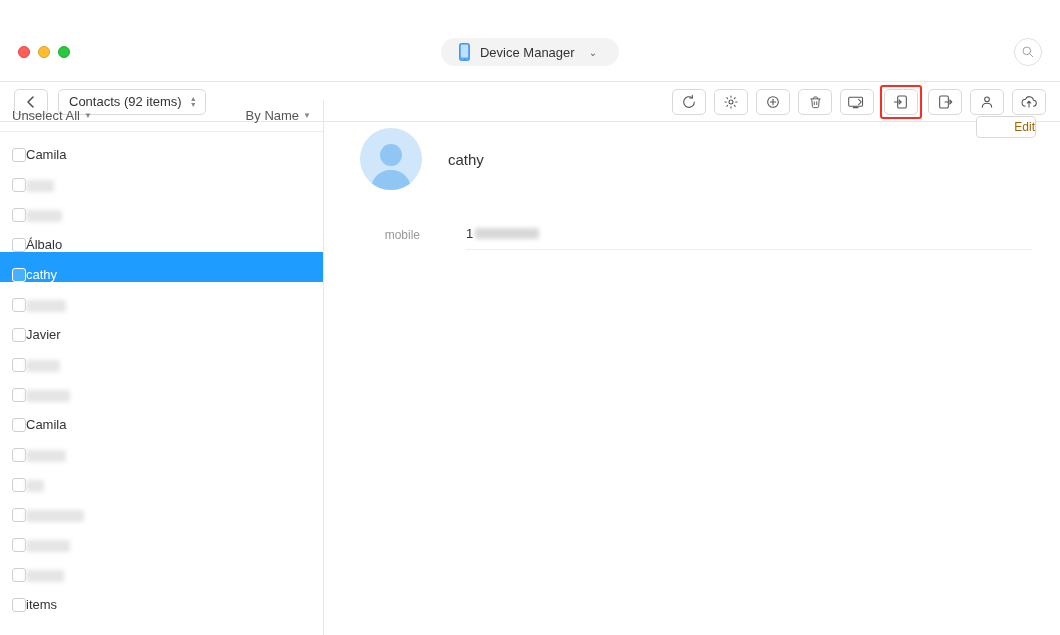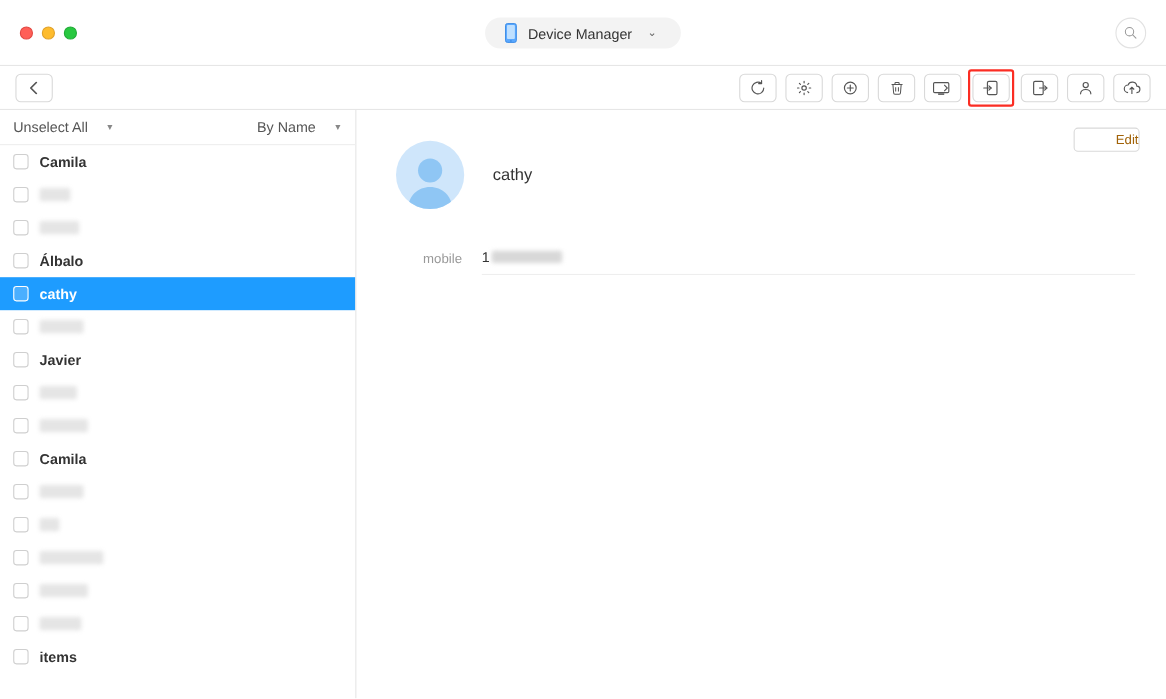--- a/index.html
+++ b/index.html
@@ -8,20 +8,21 @@
     width: 1060px; height: 635px;
     font-family: -apple-system, "Helvetica Neue", Arial, sans-serif;
     font-size: 13px; color: #333; background: #fff; overflow: hidden;
     position: relative;
   }
 
   
   .titlebar {
     height: 60px; display: flex; align-items: center; position: relative;
     border-bottom: 1px solid #e6e6e6;
+    margin-top: 22px;
   }
   .traffic { display: flex; gap: 8px; position: absolute; left: 18px; top: 24px; }
   .traffic span { width: 12px; height: 12px; border-radius: 50%; display: block; }
   .t-close { background: #ff5f57; border: 1px solid #e24640; }
   .t-min   { background: #febc2e; border: 1px solid #e1a128; }
   .t-max   { background: #28c840; border: 1px solid #1fab35; }
 
   .device-pill {
     position: absolute; left: 50%; top: 16px; transform: translateX(-50%);
     display: flex; align-items: center; gap: 10px;
@@ -64,27 +65,27 @@
     padding: 2px; margin: -4px -2px;
   }
 
   
   .content { position: absolute; top: 100px; bottom: 0; left: 0; right: 0; display: flex; }
   .sidebar { width: 324px; border-right: 1px solid #e6e6e6; display: flex; flex-direction: column; }
   .sidebar-head {
     height: 32px; display: flex; align-items: center; justify-content: space-between;
     padding: 0 12px; border-bottom: 1px solid #eee; color: #555; font-size: 13px;
   }
-  .sidebar-head .sel, .sidebar-head .sort { display: flex; align-items: center; gap: 16px; }
+  .sidebar-head .sel, .sidebar-head .sort { display: flex; align-items: center; gap: 4px; }
   .tri-down { font-size: 8px; color: #888; }
 
   .list { flex: 1; overflow: hidden; }
   .row {
-    height: 30px; display: flex; align-items: center; gap: 10px;
-    padding: 0 12px; color: #333; font-weight: bold;
+    height: 30px; display: flex; align-items: flex-end; 
+    padding: 0 12px; color: #333;
   }
   .row.selected { background: #1e9cff; color: #fff; }
   .chk {
     width: 14px; height: 14px; border: 1px solid #cfcfcf; border-radius: 3px;
     background: #fff; flex: none;
   }
   .row.selected .chk { border-color: #fff; background: rgba(255,255,255,0.2); }
   .blurbox {
     height: 12px; border-radius: 2px; background: #e5e5e5;
     filter: blur(2px);
@@ -99,21 +100,21 @@
     font-size: 12px; color: #a16207; text-align: right;
   }
   .profile { display: flex; align-items: center; gap: 26px; margin-top: 10px; margin-bottom: 30px; }
   .avatar {
     width: 62px; height: 62px; border-radius: 50%; background: #cfe6fb;
     display: flex; align-items: flex-end; justify-content: center; overflow: hidden;
   }
   .avatar svg { width: 48px; height: 52px; }
   .profile-name { font-size: 15px; color: #333; }
 
-  .field { display: flex; align-items: center; margin-bottom: 26px; }
+  .field { display: flex; align-items: center; margin-bottom: 26px; gap: 28px; }
   .field-label { width: 60px; text-align: right; color: #999; font-size: 12px; margin-right: 18px; }
   .field-value {
     flex: 1; border-bottom: 1px solid #eee; padding: 6px 0 8px 0;
     color: #333; display: flex; align-items: center;
   }
   .field-value .blurbox { background: #d8d8d8; }
 </style>
 </head>
 <body>
 
@@ -141,20 +142,27 @@
     </svg>
   </div>
 </div>
 
 <div class="toolbar">
   <div class="tool-btn back">
     <svg width="10" height="12" viewBox="0 0 10 12">
       <polyline points="7,1 2,6 7,11" fill="none" stroke="#555" stroke-width="1.6" stroke-linecap="round" stroke-linejoin="round"></polyline>
     </svg>
   </div>
+  <div class="tool-select">
+    <span>Contacts (92 items)</span>
+    <span class="sort-chevs">
+      <span>▲</span>
+        <span>▼</span>
+    </span>
+  </div>
 
   <div class="spacer"></div>
 
   <div class="tool-cluster">
     <div class="tool-btn">
       <svg width="16" height="16" viewBox="0 0 24 24">
         <path d="M20 12a8 8 0 1 1-3-6.2" fill="none" stroke="#555" stroke-width="1.6" stroke-linecap="round"></path>
         <polyline points="17,2 17,6 13,6" fill="none" stroke="#555" stroke-width="1.6" stroke-linecap="round" stroke-linejoin="round"></polyline>
       </svg>
     </div>

